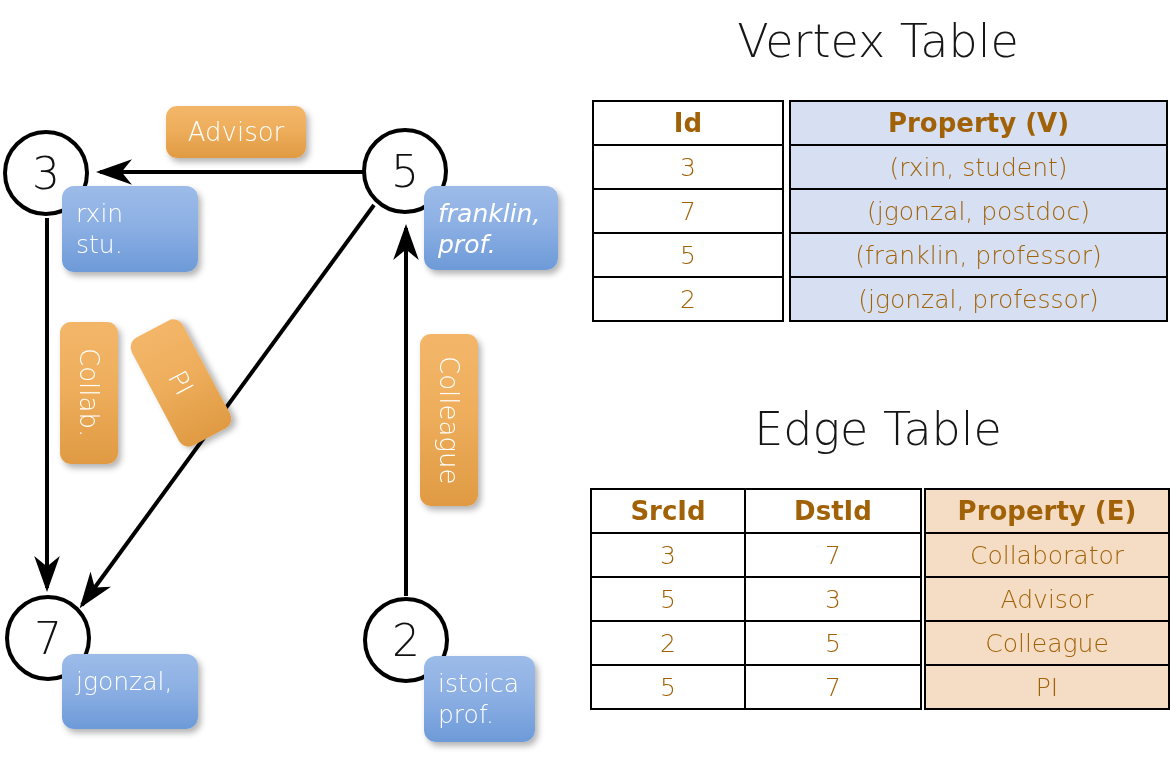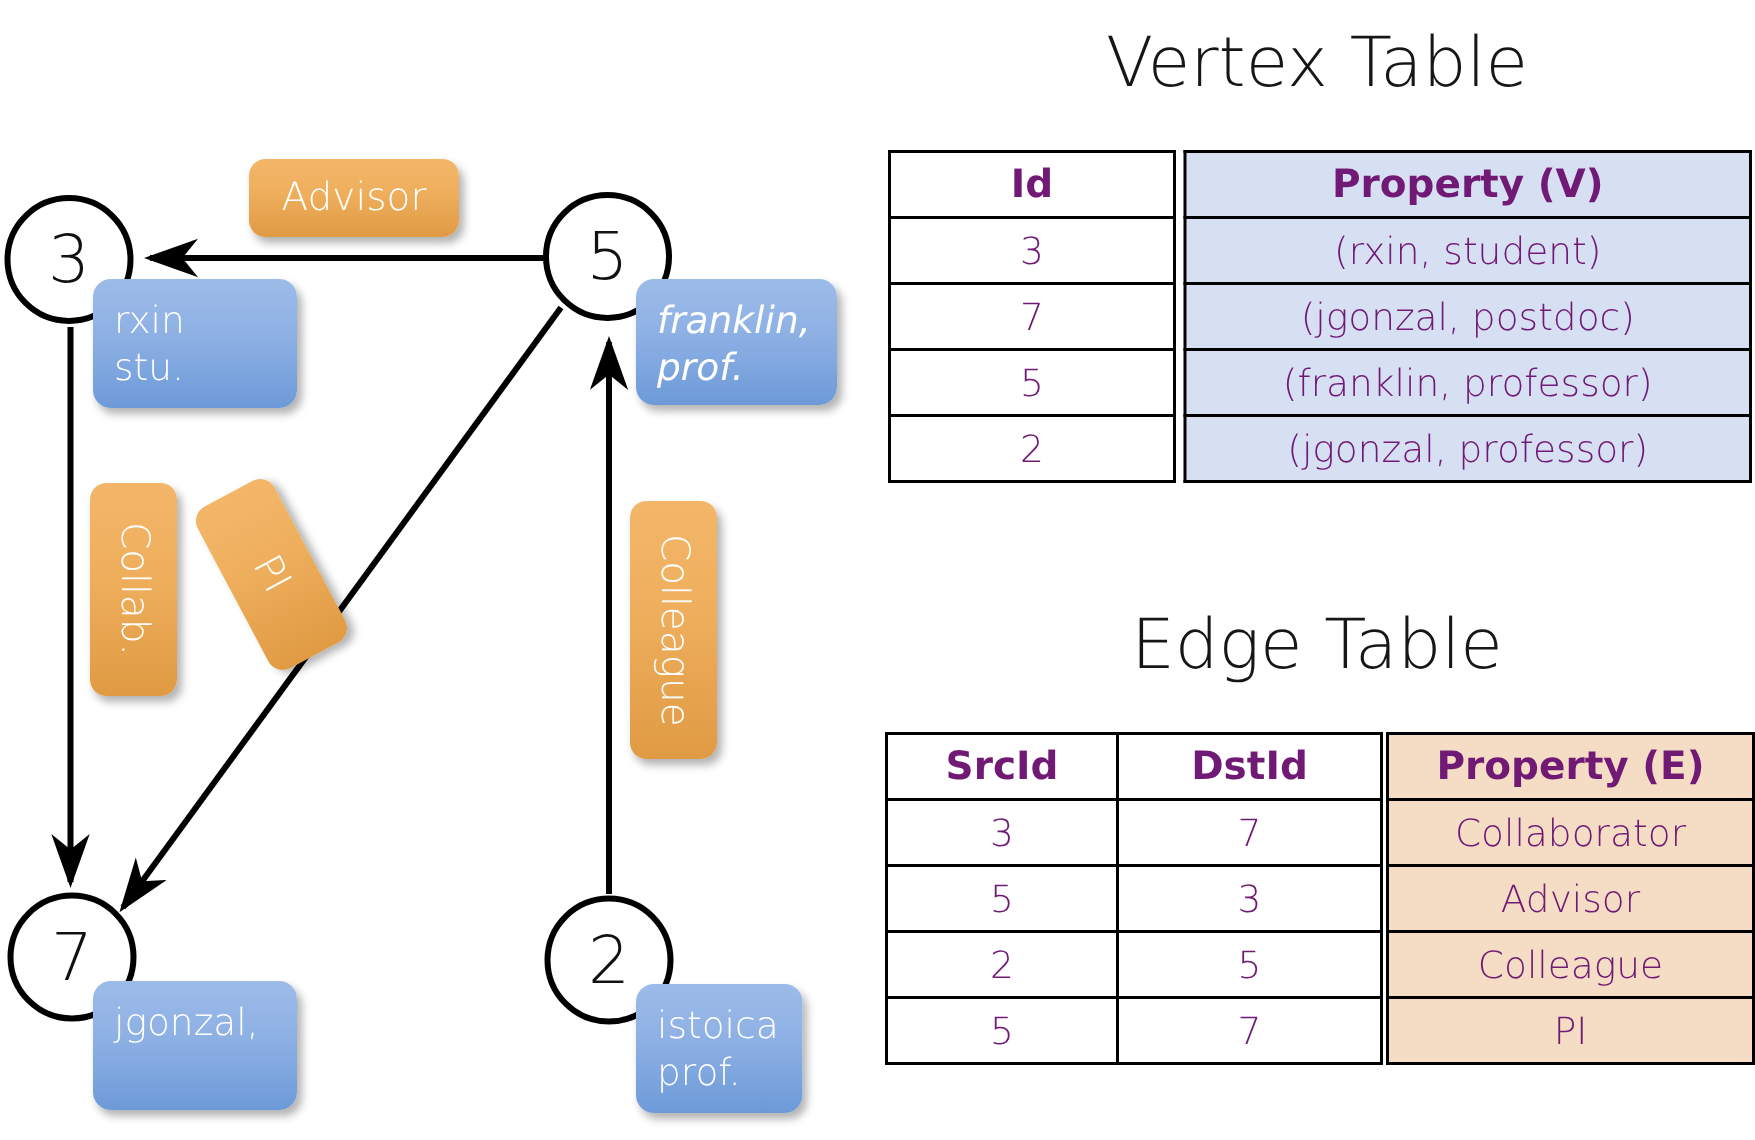--- a/index.html
+++ b/index.html
@@ -105,21 +105,21 @@
     border-collapse: collapse;
     font-family: "DejaVu Sans", sans-serif;
     font-weight: 300;
     table-layout: fixed;
   }
   .tbl td, .tbl th {
     border: 2px solid #000;
     text-align: center;
     font-weight: 300;
     font-size: 25px;
-    color: #701a75;
+    color: #a16207;
     padding: 0;
     height: 44px;
     box-sizing: border-box;
   }
   .tbl th {
     font-weight: bold;
     font-size: 26px;
   }
   .cell-blue { background: #d6e0f2; }
   .cell-peach { background: #f4ddc4; }
@@ -174,21 +174,21 @@
   <div class="prop-box" style="left:62px; top:186px; width:136px; height:86px;">
     <div>rxin</div>
     <div>stu.</div>
   </div>
 
   <div class="prop-box" style="left:424px; top:186px; width:134px; height:84px;font-style:italic;">
     <div>franklin,</div>
     <div>prof.</div>
   </div>
 
-  <div class="prop-box" style="left:62px; top:654px; width:136px; height:86px;">
+  <div class="prop-box" style="left:62px; top:654px; width:136px; height:75px;">
     <div>jgonzal,</div>
   </div>
 
   <div class="prop-box" style="left:424px; top:656px; width:111px; height:86px;">
     <div>istoica</div>
     <div>prof.</div>
   </div>
 
   <div class="edge-label" style="left:166px; top:106px; width:140px; height:52px;">
     <span>Advisor</span>

